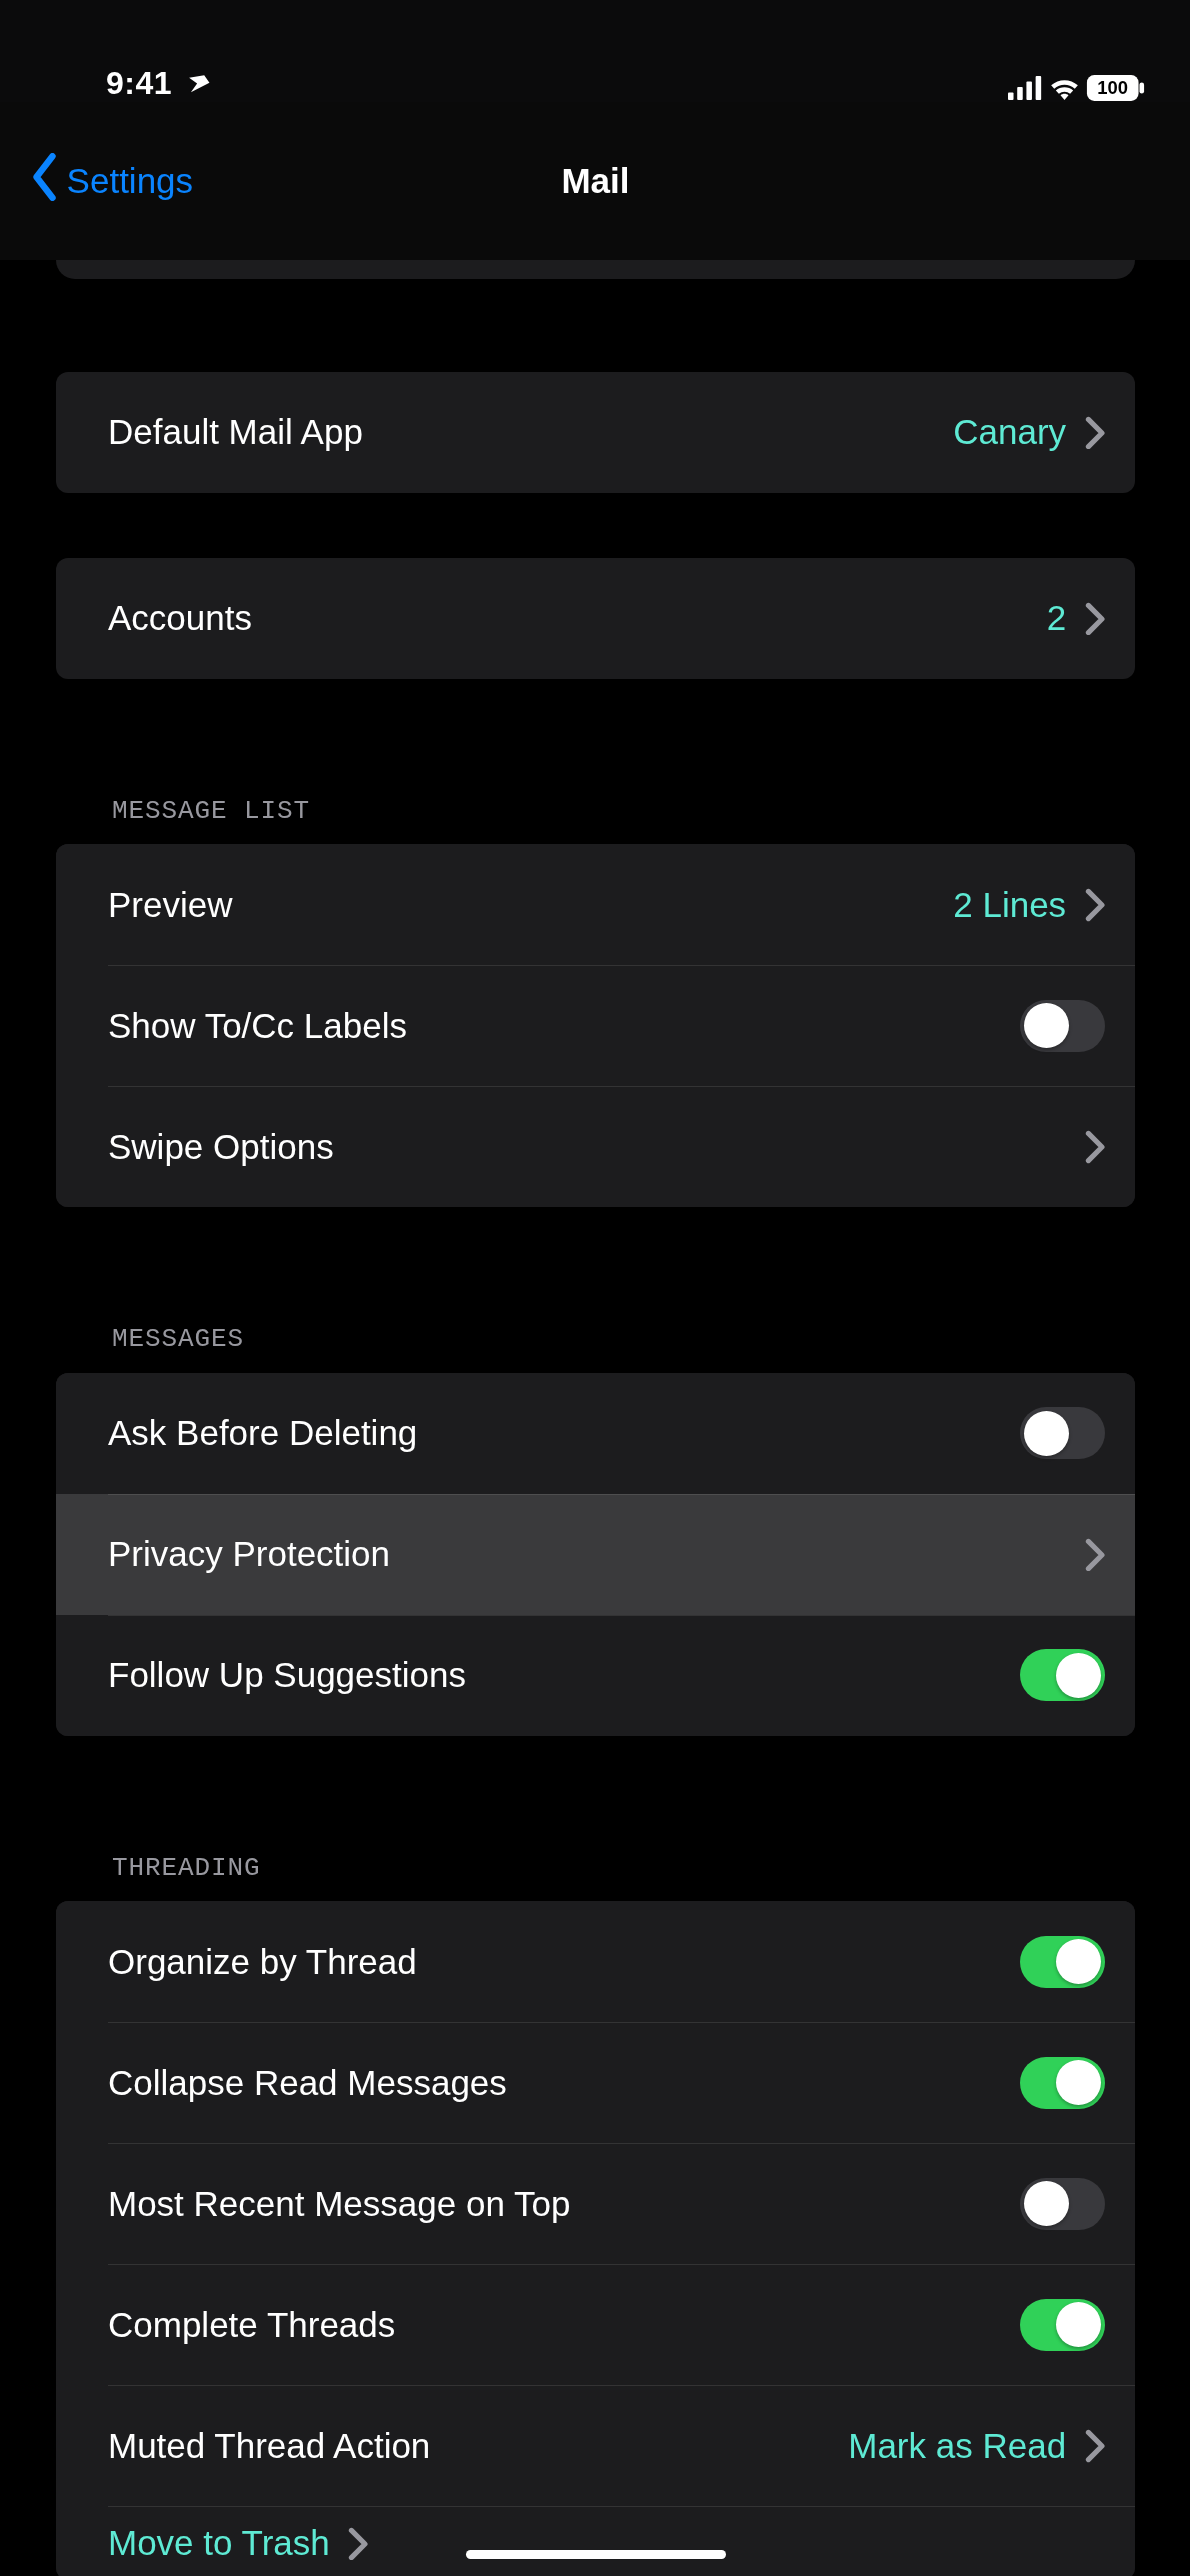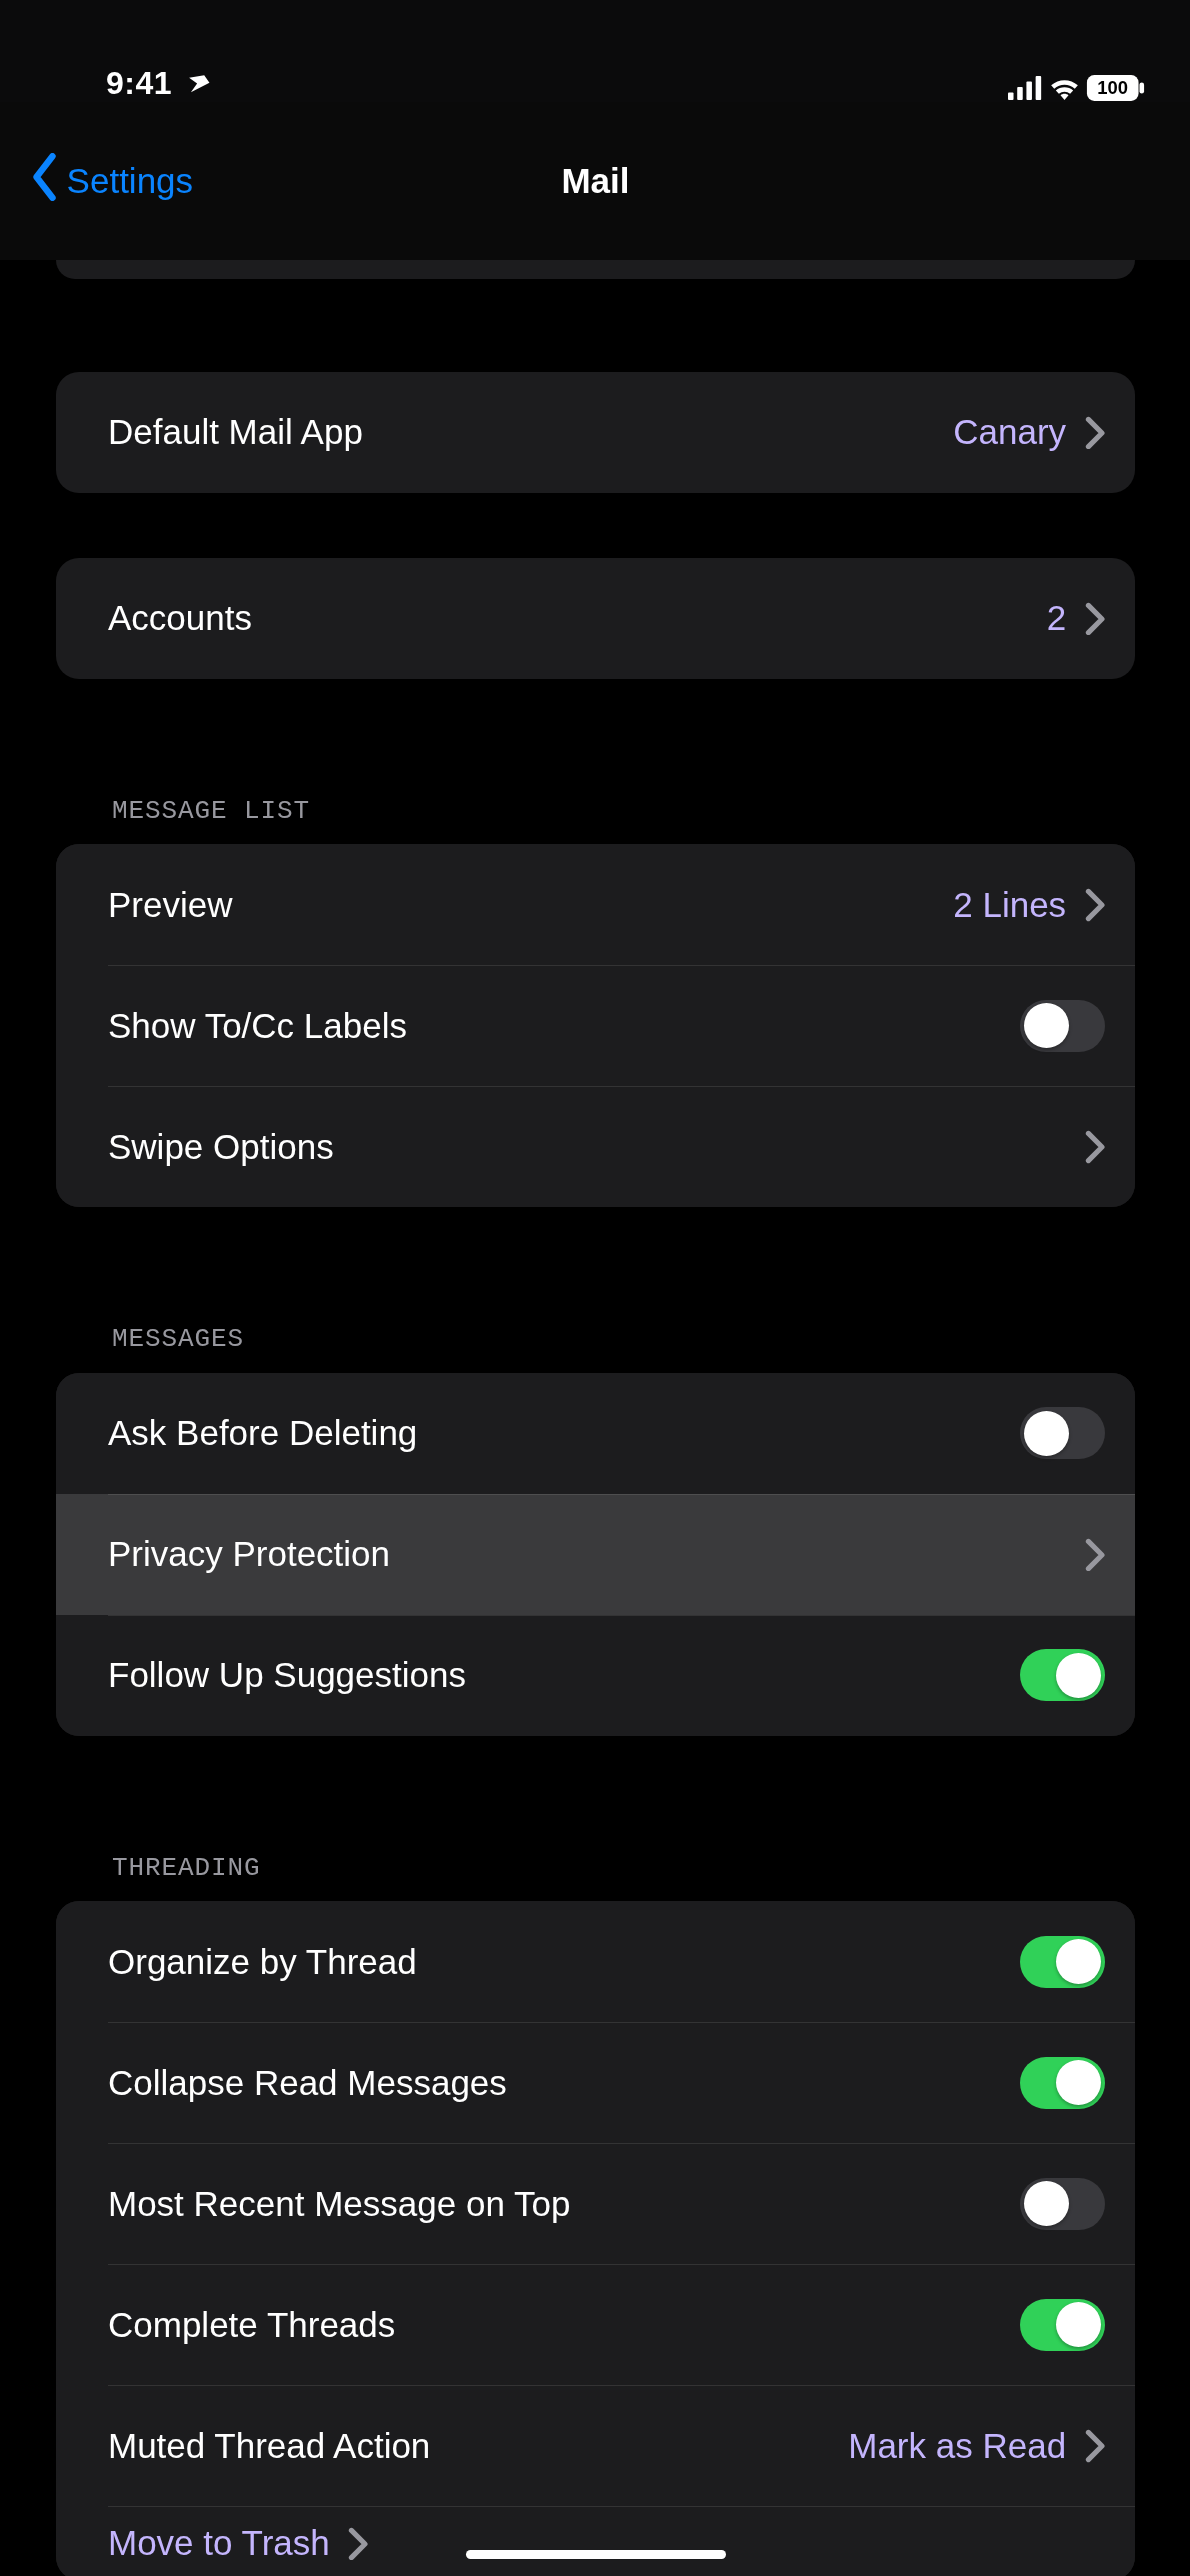--- a/index.html
+++ b/index.html
@@ -20,29 +20,29 @@
   .nav-title { font-size: 35px; font-weight: 600; color: #fff; }
 
   
   .content { position: absolute; top: 260px; left: 0; right: 0; bottom: 0; overflow: hidden; }
   .content-inner { padding: 0 56px; }
 
   
   .sliver { height: 18.5px; background: #1c1c1e; border-bottom-left-radius: 22px; border-bottom-right-radius: 22px; margin-bottom: 93px; }
 
   
-  .group { background: #1c1c1e; border-radius: 23px; overflow: hidden; margin-bottom: 65px; }
+  .group { background: #1c1c1e; border-radius: 12px; overflow: hidden; margin-bottom: 65px; }
   .group .row + .row { position: relative; }
   .group .row + .row::before { content: ""; position: absolute; top: 0; left: 52px; right: 0; height: 0.9px; background: rgba(255,255,255,0.10); }
 
   .row { display: flex; align-items: center; justify-content: space-between; padding: 0 30px 0 52px; height: 121px; background: #1c1c1e; }
   .row.highlight { background: #3a3a3c; }
   .row-label { font-size: 35px; color: #fff; font-weight: 400; }
   .row-right { display: flex; align-items: center; gap: 18.5px; }
-  .row-value { font-size: 35px; color: #c4b5fd; }
+  .row-value { font-size: 35px; color: #5eead4; }
   .chevron { width: 20.4px; height: 33px; flex: none; }
   .chevron svg { display: block; }
 
   
   .section-header { font-size: 26px; color: #98989f; text-transform: uppercase; letter-spacing: 0.9px; padding: 52px 0 18.5px 56px; margin-top: 9.3px; font-family: Liberation Mono, monospace; }
 
   
   .toggle { width: 85px; height: 52px; border-radius: 26px; position: relative; flex: none; }
   .toggle.off { background: #39393d; }
   .toggle.on { background: #30d158; }

